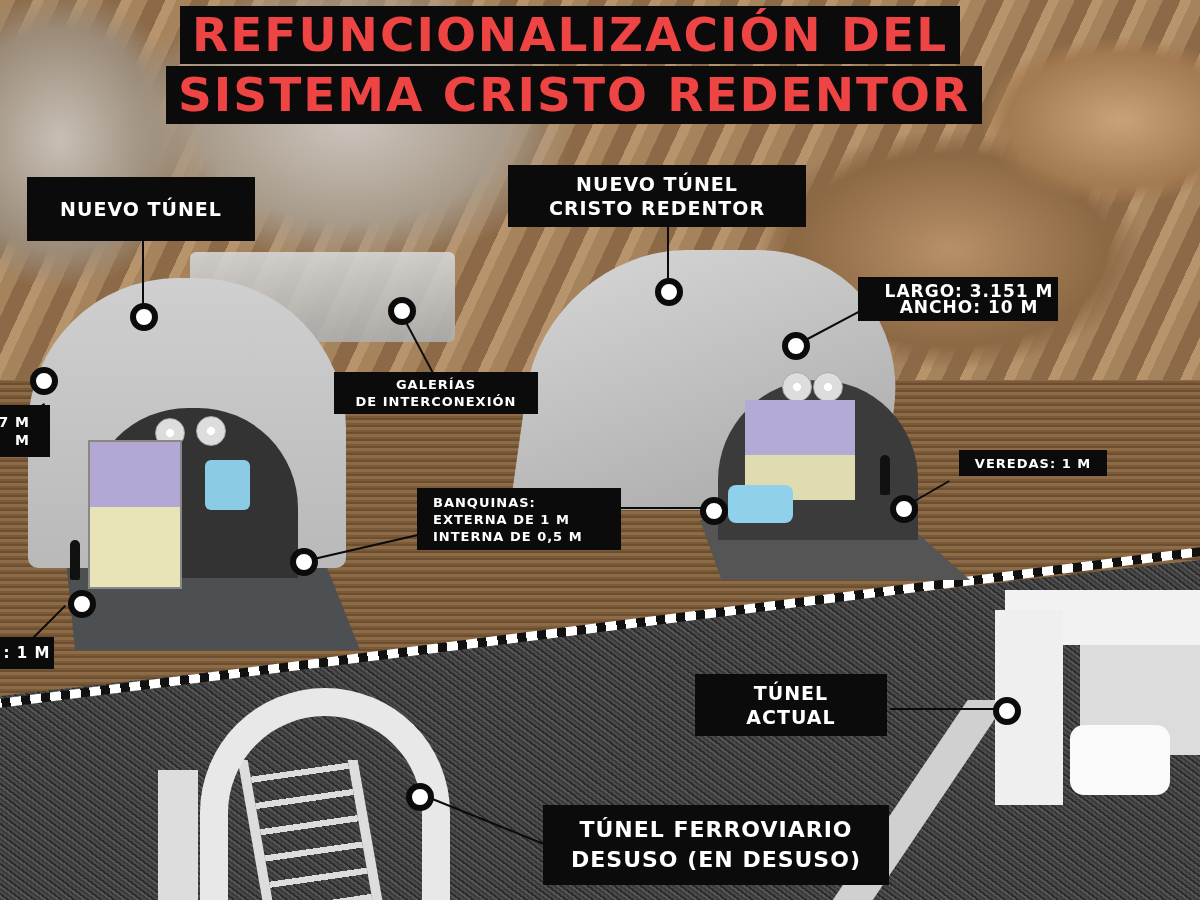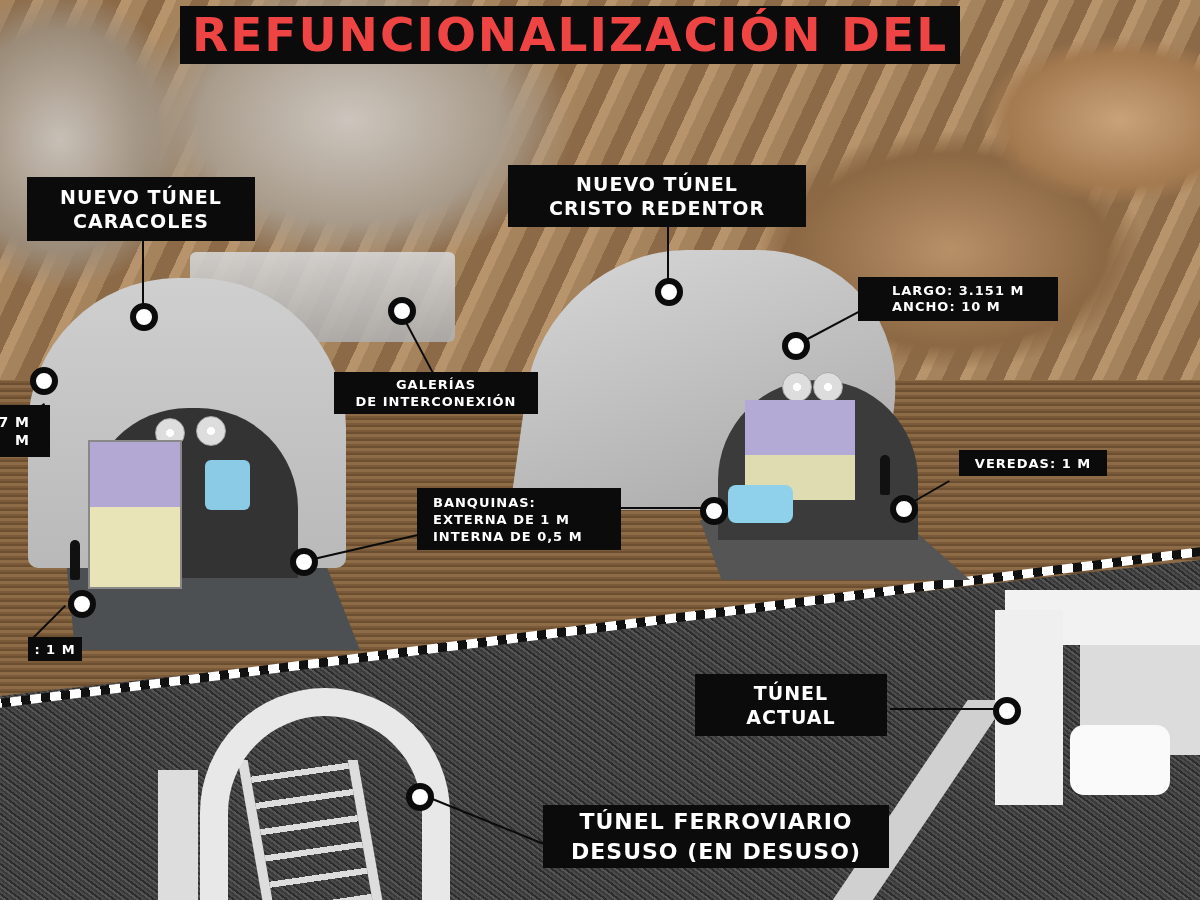--- a/index.html
+++ b/index.html
@@ -95,20 +95,21 @@
 
   <div class="cp-curb"></div>
   <div class="current-portal">
     <div class="cp-truck"></div>
     <div class="cp-car"></div>
     <div class="cp-top"></div>
     <div class="cp-leg"></div>
   </div>
 
   <div class="title-line" style="left:180px;top:6px;height:58px;">REFUNCIONALIZACIÓN DEL</div>
+  <div class="title-line" style="left:166px;top:66px;height:58px;">SISTEMA CRISTO REDENTOR</div>
 
   <div class="vleader" style="left:142px;top:240px;height:72px"></div>
   <div class="vleader" style="left:667px;top:225px;height:60px"></div>
   <div class="leader" style="left:800px;top:342px;width:68px;transform:rotate(-28deg)"></div>
   <div class="leader" style="left:400px;top:310px;width:80px;transform:rotate(62deg)"></div>
   <div class="leader" style="left:305px;top:560px;width:118px;transform:rotate(-13deg)"></div>
   <div class="leader" style="left:610px;top:507px;width:95px;transform:rotate(0deg)"></div>
   <div class="leader" style="left:906px;top:505px;width:50px;transform:rotate(-30deg)"></div>
   <div class="leader" style="left:20px;top:420px;width:30px;transform:rotate(-35deg)"></div>
   <div class="leader" style="left:30px;top:640px;width:50px;transform:rotate(-45deg)"></div>
@@ -122,50 +123,49 @@
   <div class="marker" style="left:68px;top:590px"></div>
   <div class="marker" style="left:655px;top:278px"></div>
   <div class="marker" style="left:782px;top:332px"></div>
   <div class="marker" style="left:700px;top:497px"></div>
   <div class="marker" style="left:890px;top:495px"></div>
   <div class="marker" style="left:993px;top:697px"></div>
   <div class="marker" style="left:406px;top:783px"></div>
 
   <div class="label" style="left:27px;top:177px;width:228px;height:64px;font-size:19px;line-height:24px;">
     <span>NUEVO TÚNEL</span>
-    <span>CARACOLES</span>
   </div>
   <div class="label" style="left:508px;top:165px;width:298px;height:62px;font-size:19px;line-height:24px;">
     <span>NUEVO TÚNEL</span>
     <span>CRISTO REDENTOR</span>
   </div>
-  <div class="label" style="left:858px;top:277px;width:200px;height:44px;font-size:13px;line-height:16px;align-items:flex-start;padding-left:34px;">
+  <div class="label" style="left:858px;top:277px;width:200px;height:44px;font-size:17px;line-height:16px;align-items:center;padding-left:22px;">
     <span>LARGO: 3.151 M</span>
     <span>ANCHO: 10 M</span>
   </div>
   <div class="label" style="left:0;top:405px;width:50px;height:52px;font-size:14px;line-height:18px;align-items:flex-end;padding-right:20px;">
     <span>7 M</span>
     <span>M</span>
   </div>
   <div class="label" style="left:334px;top:372px;width:204px;height:42px;font-size:13px;line-height:17px;">
     <span>GALERÍAS</span>
     <span>DE INTERCONEXIÓN</span>
   </div>
   <div class="label" style="left:417px;top:488px;width:204px;height:62px;font-size:13px;line-height:17px;align-items:flex-start;padding-left:16px;">
     <span>BANQUINAS:</span>
     <span>EXTERNA DE 1 M</span>
     <span>INTERNA DE 0,5 M</span>
   </div>
   <div class="label" style="left:942px;top:450px;width:148px;height:26px;font-size:13px;margin-left:17px;">
     <span>VEREDAS: 1 M</span>
   </div>
-  <div class="label" style="left:0;top:637px;width:54px;height:24px;font-size:13px;margin-left:28px;">
+  <div class="label" style="left:0;top:637px;width:54px;height:32px;font-size:15px;">
     <span>: 1 M</span>
   </div>
   <div class="label" style="left:695px;top:674px;width:192px;height:62px;font-size:19px;line-height:24px;">
     <span>TÚNEL</span>
     <span>ACTUAL</span>
   </div>
-  <div class="label" style="left:543px;top:805px;width:346px;height:63px;font-size:22px;line-height:30px;">
+  <div class="label" style="left:543px;top:805px;width:346px;height:80px;font-size:22px;line-height:30px;">
     <span>TÚNEL FERROVIARIO</span>
     <span>DESUSO (EN DESUSO)</span>
   </div>
 </div>
 
 </body></html>

